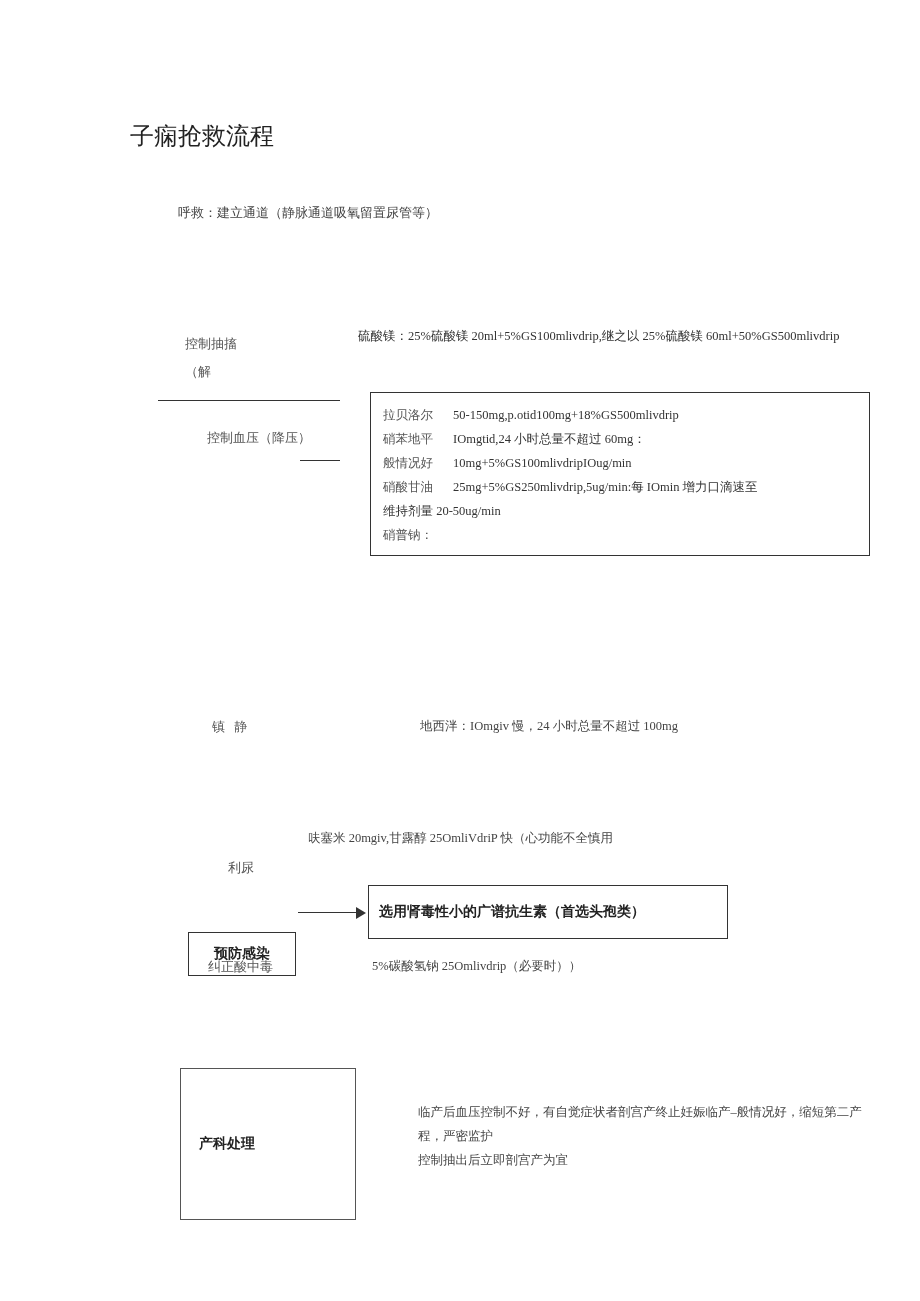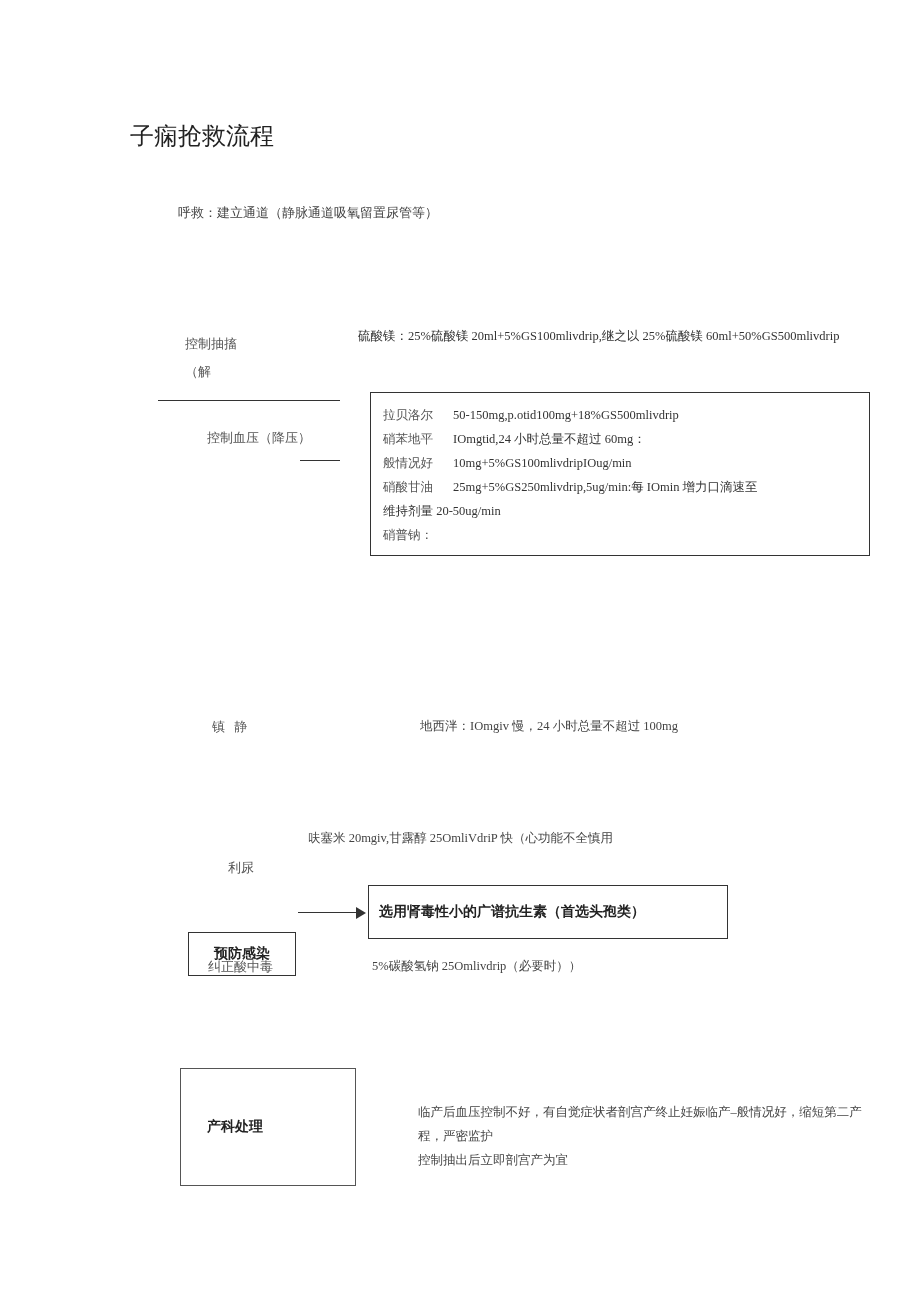--- a/index.html
+++ b/index.html
@@ -165,25 +165,25 @@
     top: 958px;
     width: 440px;
     color: #444;
     font-size: 12.5px;
   }
   .sec7-box {
     position: absolute;
     left: 180px;
     top: 1068px;
     width: 176px;
-    height: 118px;
+    height: 152px;
     border: 1px solid #555;
     display: flex;
     align-items: center;
-    padding-left: 26px;
+    padding-left: 18px;
     font-weight: bold;
     font-size: 14px;
     color: #222;
   }
   .sec7-body {
     position: absolute;
     left: 418px;
     top: 1100px;
     width: 450px;
     color: #444;

